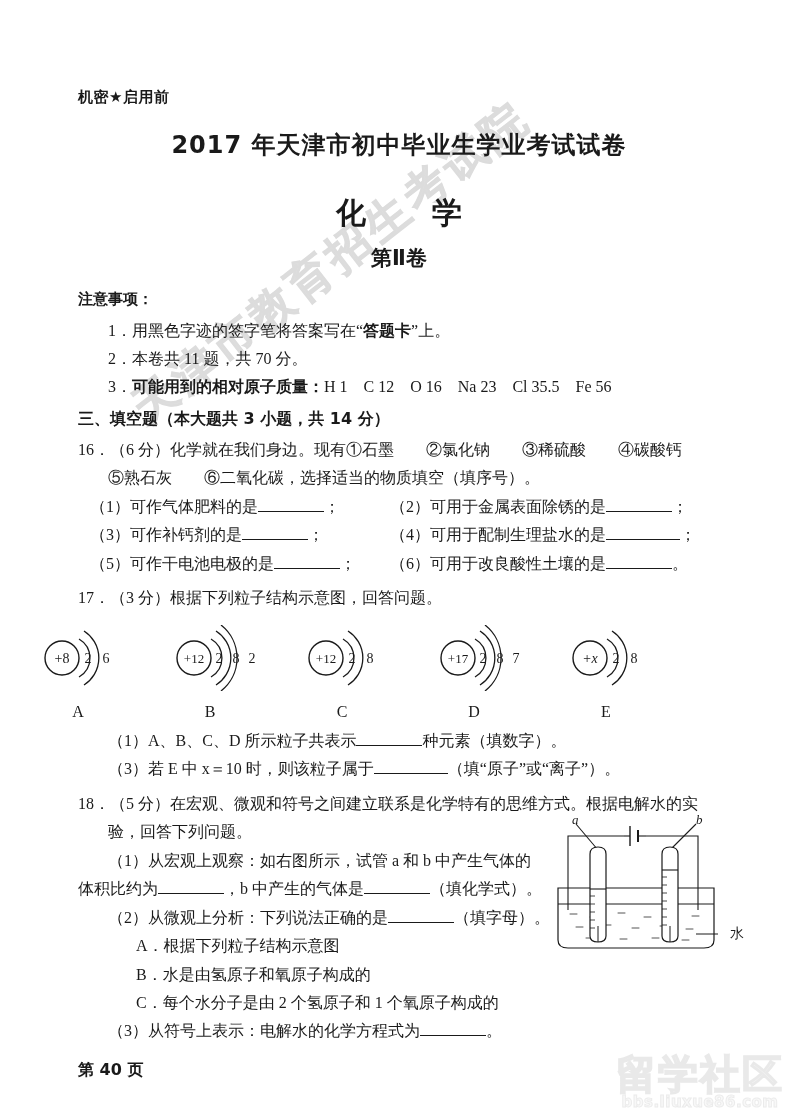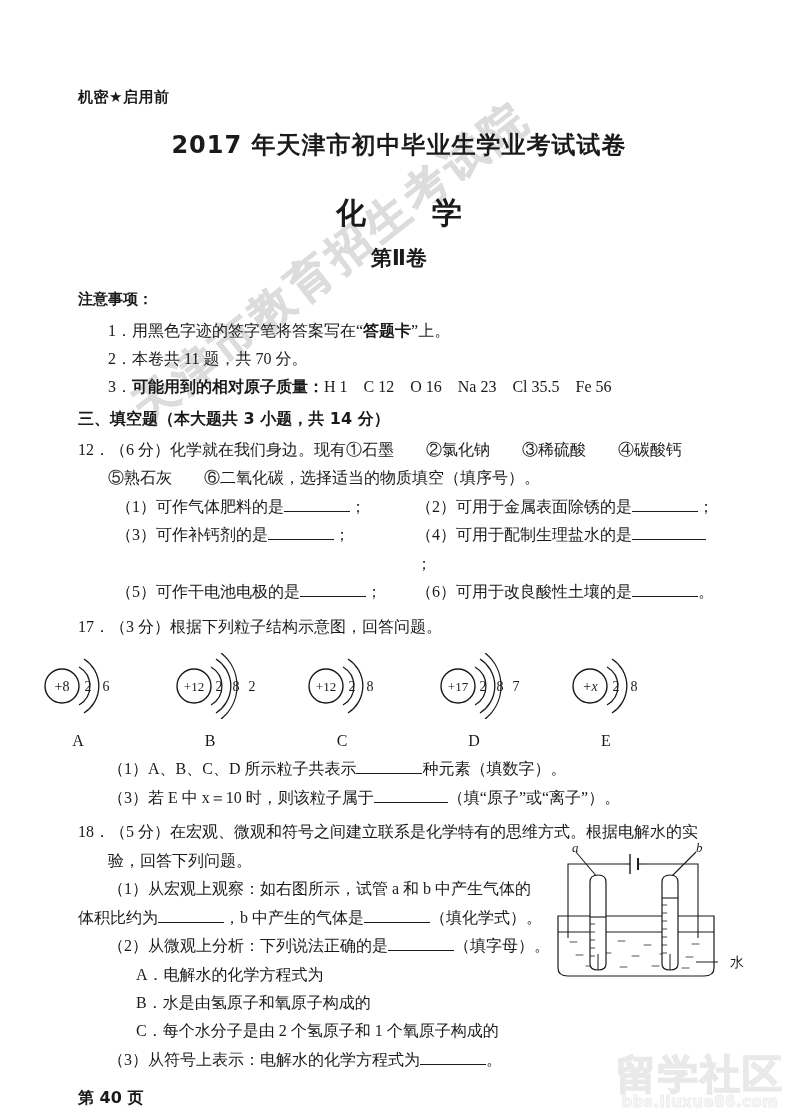--- a/index.html
+++ b/index.html
@@ -132,21 +132,21 @@
     font-size: 16px;
     line-height: 1.78;
     margin-bottom: 2px;
   }
   .indent1 { margin-left: 30px; }
   .indent2 { margin-left: 58px; }
   .nowrap { white-space: nowrap; }
 
   .two-col {
     display: flex;
-    margin-left: 38px;
+    margin-left: 12px;
     justify-content: center;
   }
   .two-col .col-a { width: 300px; }
   .two-col .col-b { flex: 1; }
 
   .blank {
     display: inline-block;
     border-bottom: 1px solid #1a1a1a;
     vertical-align: baseline;
   }
@@ -209,21 +209,21 @@
       <span>2．</span><span>本卷共 11 题，共 70 分。</span>
     </div>
     <div class="note-line">
       <span>3．</span><b>可能用到的相对原子质量：</b><span>H 1　C 12　O 16　Na 23　Cl 35.5　Fe 56</span>
     </div>
 
     <div class="section-head">三、填空题（本大题共 3 小题，共 14 分）</div>
 
     <div class="q">
       <div class="nowrap">
-        <span>12．</span><span>（6 分）化学就在我们身边。现有①石墨　　②氯化钠　　③稀硫酸　　④碳酸钙</span>
+        <span>16．</span><span>（6 分）化学就在我们身边。现有①石墨　　②氯化钠　　③稀硫酸　　④碳酸钙</span>
       </div>
       <div class="indent1 nowrap">⑤熟石灰　　⑥二氧化碳，选择适当的物质填空（填序号）。</div>
 
       <div class="two-col">
         <div class="col-a">
           <span>（1）可作气体肥料的是</span><span class="blank bl-md"></span><span>；</span>
         </div>
         <div class="col-b">
           <span>（2）可用于金属表面除锈的是</span><span class="blank bl-md"></span><span>；</span>
         </div>
@@ -417,21 +417,21 @@
 
       <div class="q18-text">
         <div class="indent1">（1）从宏观上观察：如右图所示，试管 a 和 b 中产生气体的</div>
         <div>
           <span>体积比约为</span><span class="blank bl-md"></span><span>，b 中产生的气体是</span><span class="blank bl-md"></span><span>（填化学式）。</span>
         </div>
 
         <div class="indent1">
           <span>（2）从微观上分析：下列说法正确的是</span><span class="blank bl-md"></span><span>（填字母）。</span>
         </div>
-        <div class="indent2">A．电解水的化学方程式为</div>
+        <div class="indent2">A．根据下列粒子结构示意图</div>
         <div class="indent2">B．水是由氢原子和氧原子构成的</div>
         <div class="indent2">C．每个水分子是由 2 个氢原子和 1 个氧原子构成的</div>
 
         <div class="indent1">
           <span>（3）从符号上表示：电解水的化学方程式为</span><span class="blank bl-md"></span><span>。</span>
         </div>
       </div>
     </div>
 
     <div style="text-align:left; margin-top:14px; font-size:16px; font-family:'DejaVu Sans','Liberation Sans',sans-serif; font-weight:700;">第 40 页</div>

